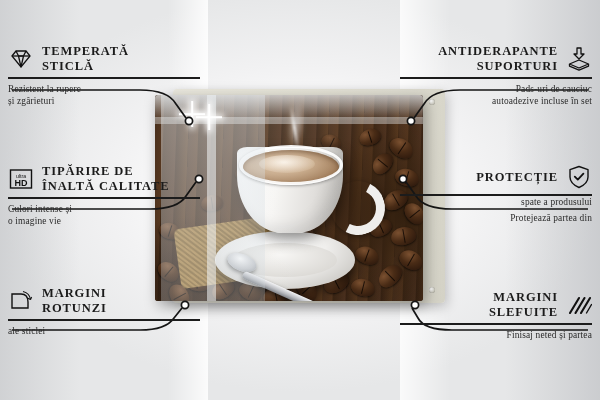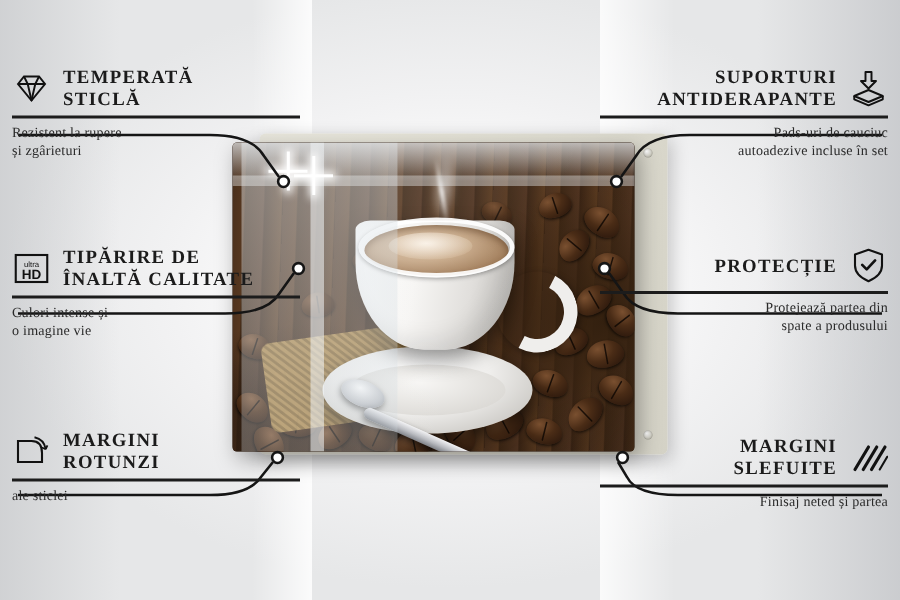--- a/index.html
+++ b/index.html
@@ -283,22 +283,22 @@
         <div class="ftitle">ROTUNZI</div>
       </div>
     </div>
     <div class="frule"></div>
     <div class="fdesc" style="margin-top:4px">ale sticlei</div>
   </div>
 
   <div class="feature right" style="top:44px;">
     <div class="frow">
       <div>
+        <div class="ftitle">ANTIDERAPANTE</div>
         <div class="ftitle">SUPORTURI</div>
-        <div class="ftitle">ANTIDERAPANTE</div>
       </div>
       <span class="icon">
         <svg viewBox="0 0 26 26">
             <g fill="none" stroke="currentColor" stroke-width="1.3" stroke-linejoin="round">
           <path d="M11 2 H15 V8 H18 L13 13 L8 8 H11 Z"></path>
           <path d="M13 14 L22.5 18 L13 22 L3.5 18 Z"></path>
           <path d="M3.5 18 v2.2 L13 24.2 L22.5 20.2 V18"></path>
         </g>
           </svg>
       </span>
@@ -316,22 +316,22 @@
       <span class="icon">
         <svg viewBox="0 0 26 26">
             <g fill="none" stroke="currentColor" stroke-width="1.4" stroke-linejoin="round" stroke-linecap="round">
           <path d="M13 2.5 L22 5.6 V13 Q22 19.6 13 23.5 Q4 19.6 4 13 V5.6 Z"></path>
           <path d="M8.8 12.6 L11.8 15.6 L17.4 9.6" stroke-width="1.8"></path>
         </g>
           </svg>
       </span>
     </div>
     <div class="frule"></div>
+    <div class="fdesc" style="margin-top:0">spate a produsului</div>
     <div class="fdesc">Protejează partea din</div>
-    <div class="fdesc" style="margin-top:0">spate a produsului</div>
   </div>
 
   <div class="feature right" style="top:290px;">
     <div class="frow">
       <div>
         <div class="ftitle">MARGINI</div>
         <div class="ftitle">SLEFUITE</div>
       </div>
       <span class="icon">
         <svg viewBox="0 0 26 26">

